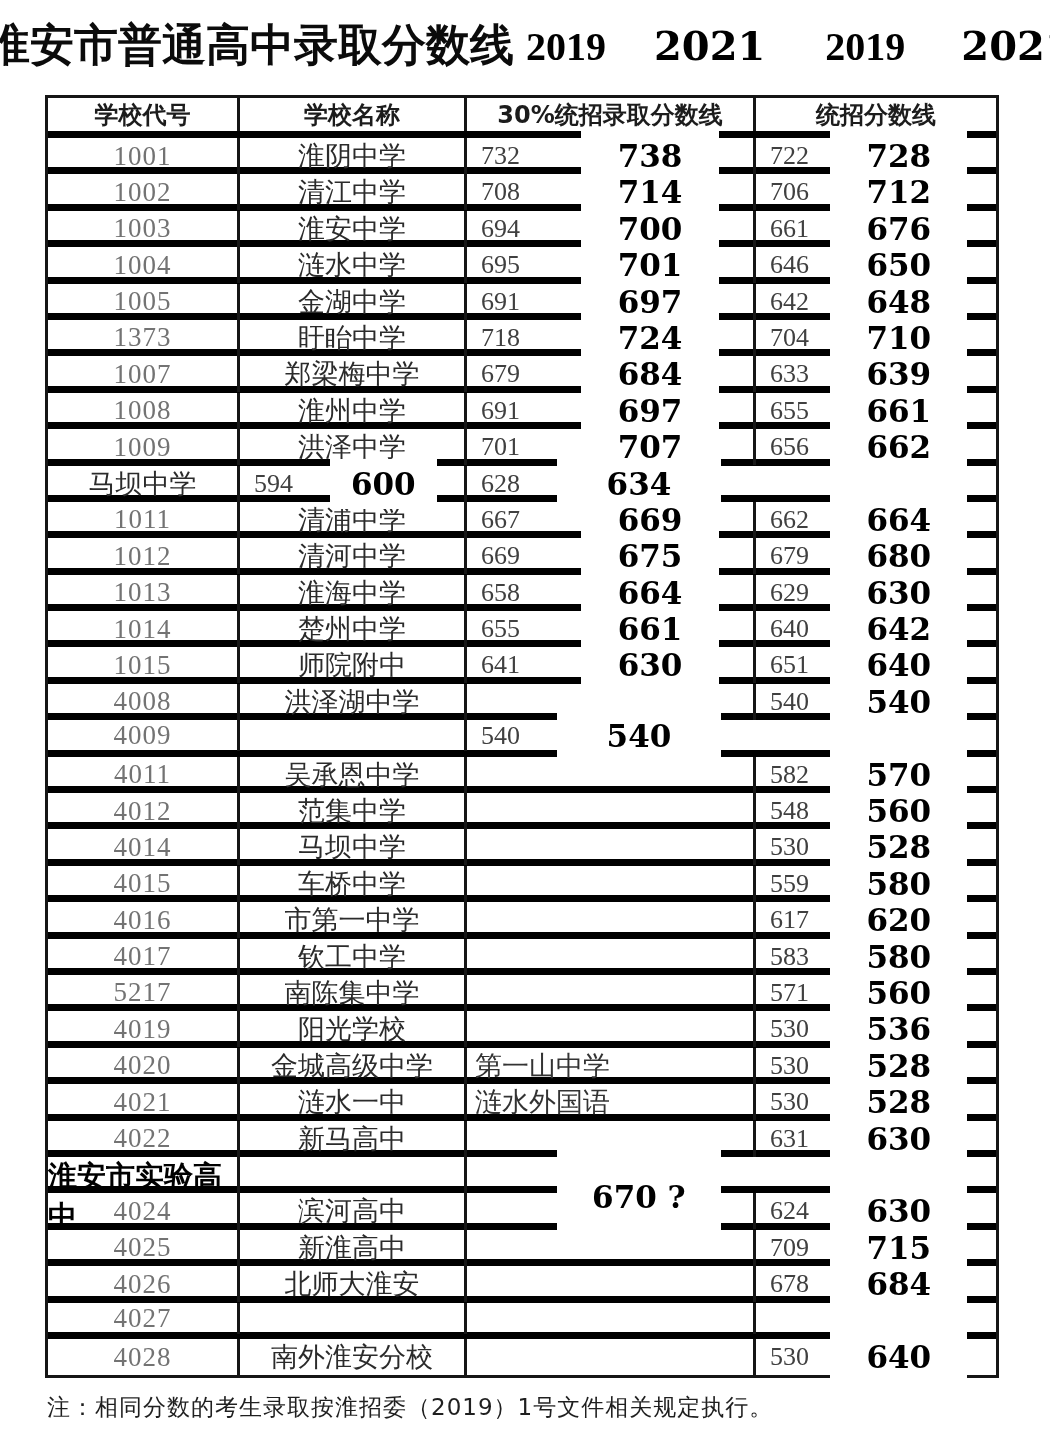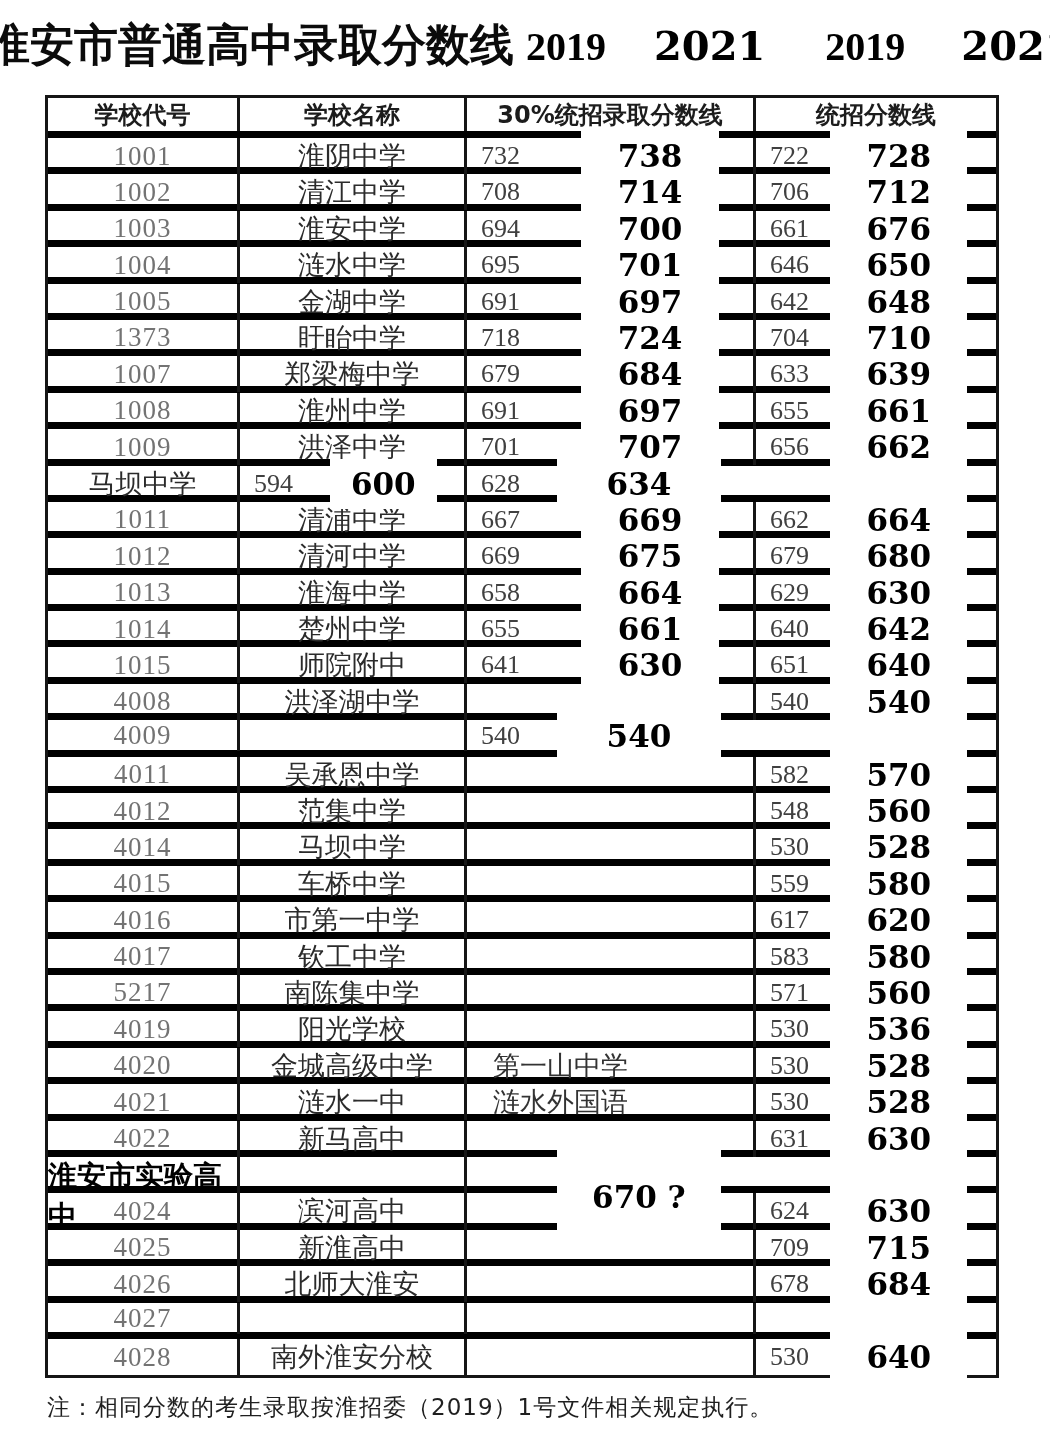--- a/index.html
+++ b/index.html
@@ -50,21 +50,21 @@
   .name{
     font-family:"DejaVu Sans", sans-serif;
     font-size:27px;color:#2b2b2b;
   }
   .v19{
     font-size:26px;color:#404040;padding-left:14px;
     font-family:"Liberation Serif", serif;
   }
   .alt{
     font-family:"DejaVu Sans", sans-serif;
-    font-size:27px;color:#333;padding-left:26px;
+    font-size:27px;color:#333;padding-left:8px;
   }
   .ov{
     position:absolute;top:-7px;bottom:-7px;background:#fff;z-index:3;
     display:flex;align-items:center;justify-content:center;
     font-family:"DejaVu Serif", serif;
     font-weight:800;font-size:31px;color:#000;
   }
   .ov3{left:40%;width:48%;}
   .ov4{left:31%;width:57%;}
   .row.bold-name .name{

